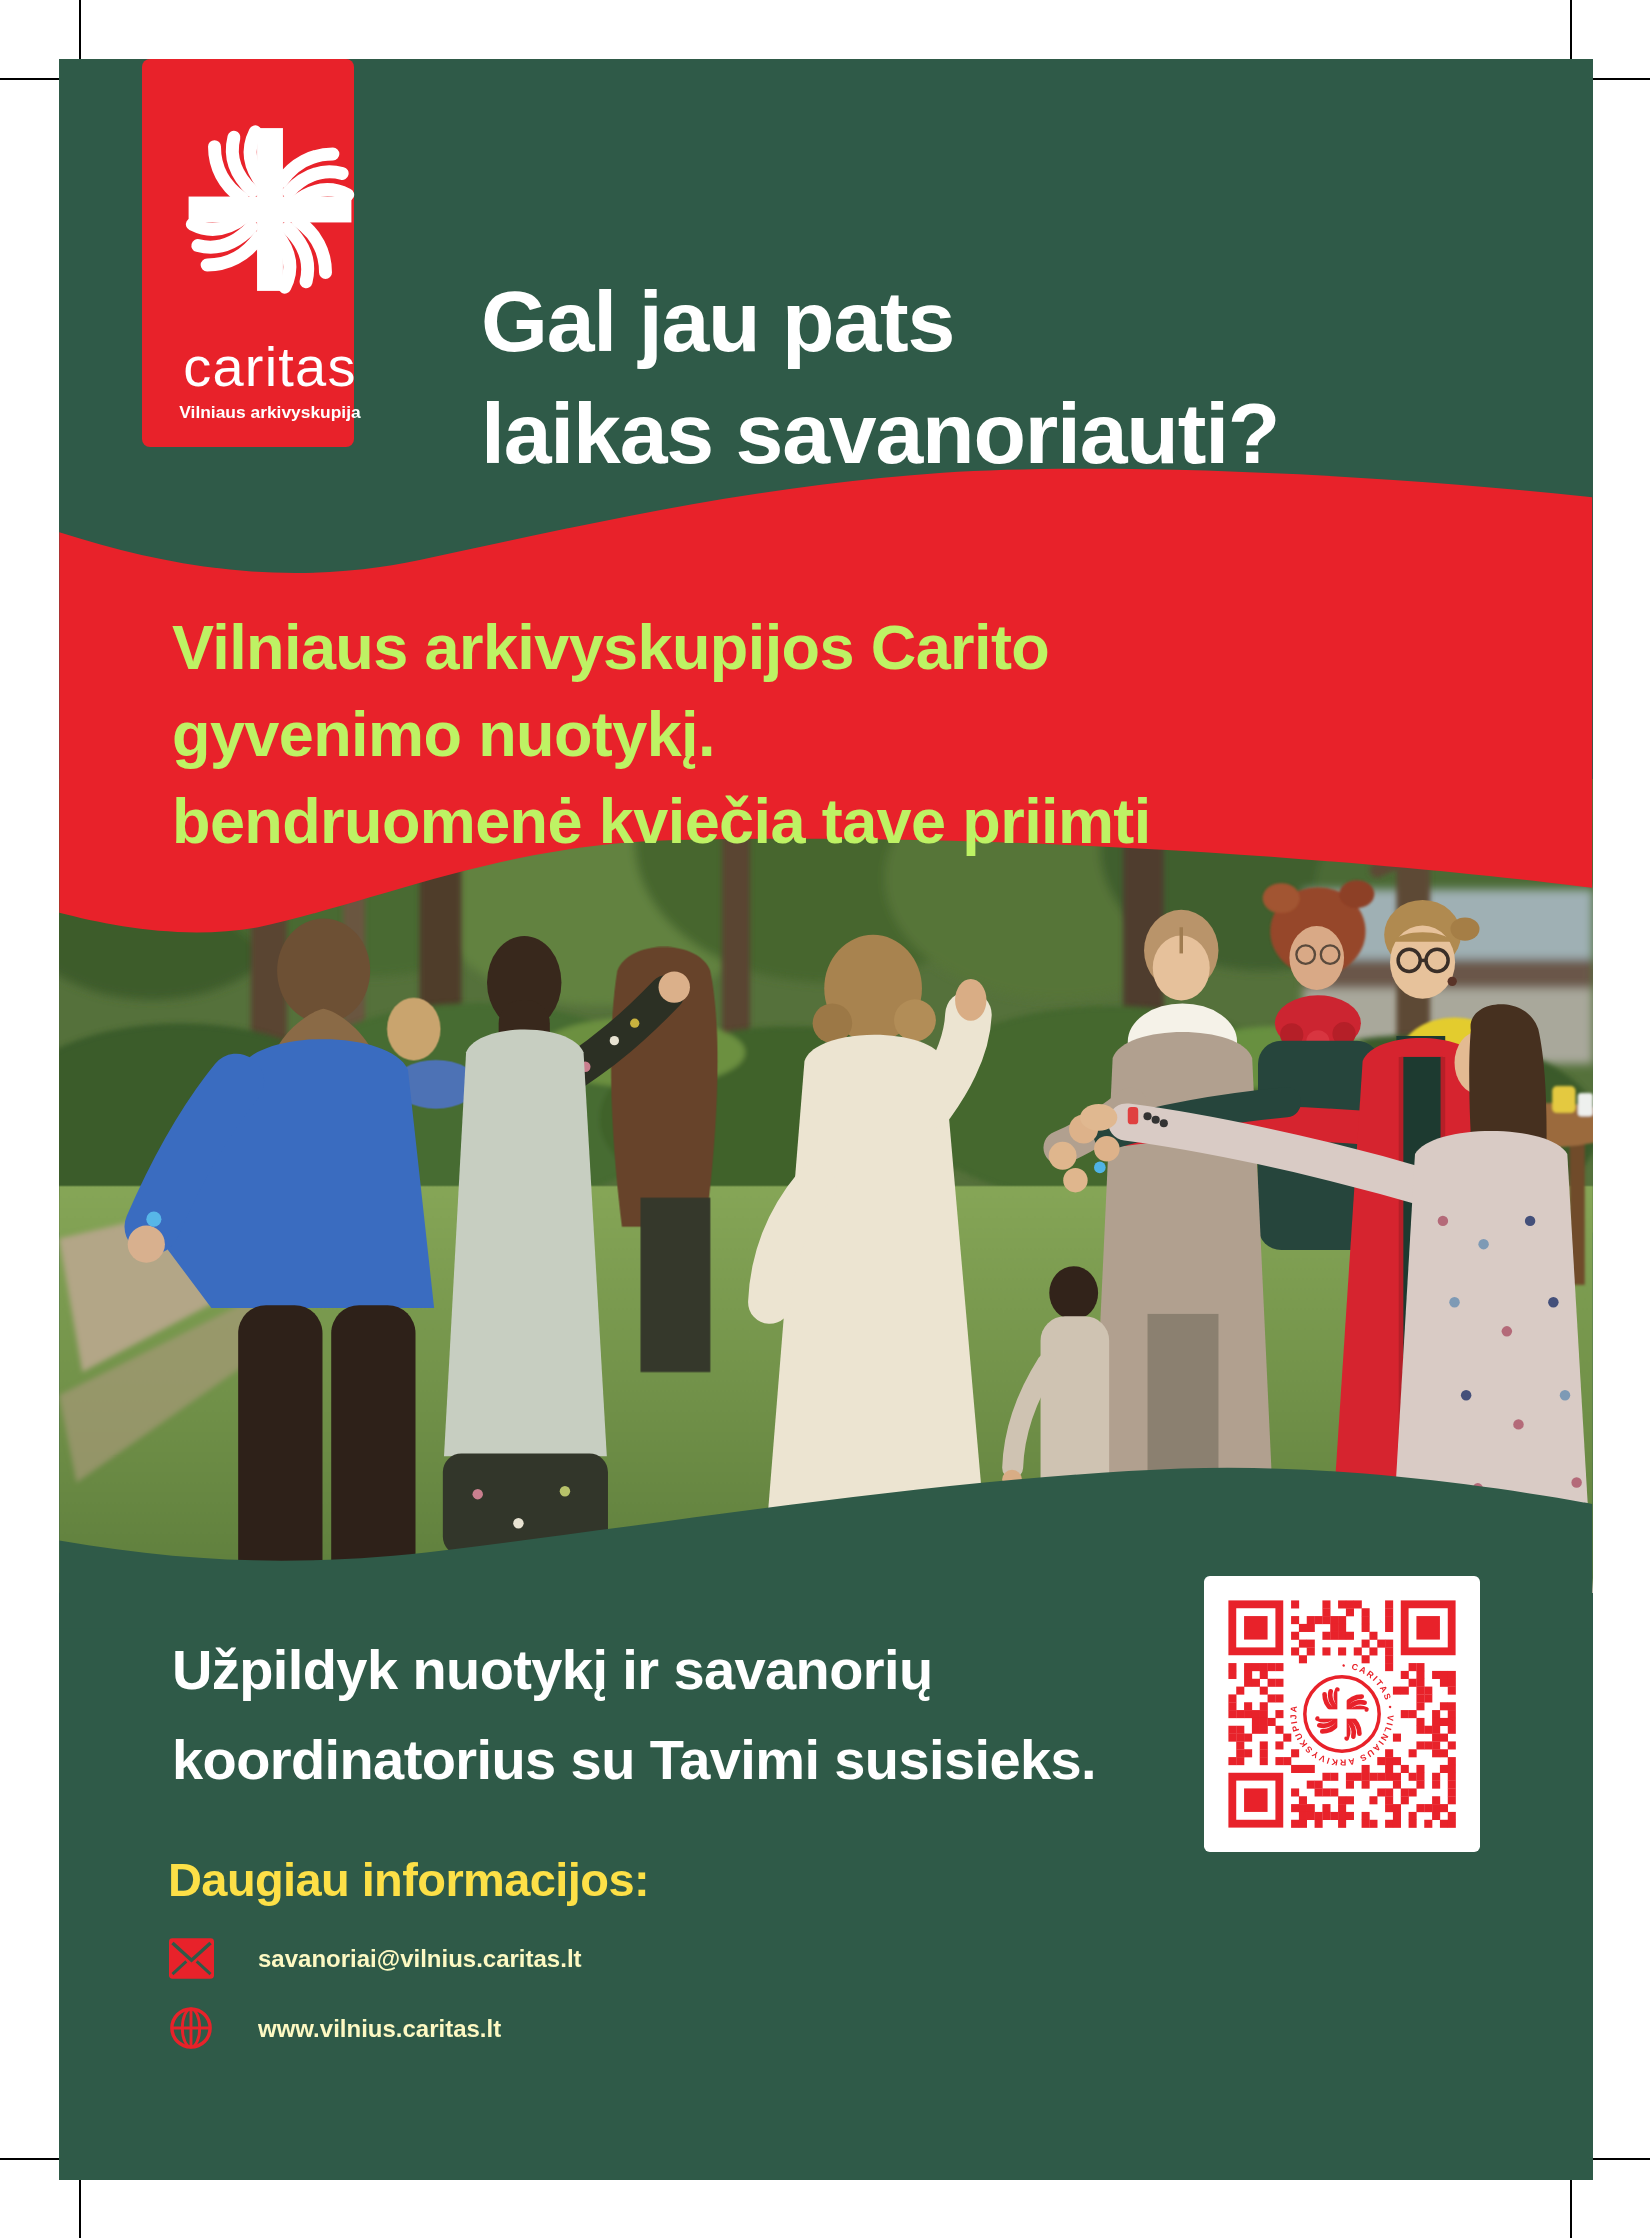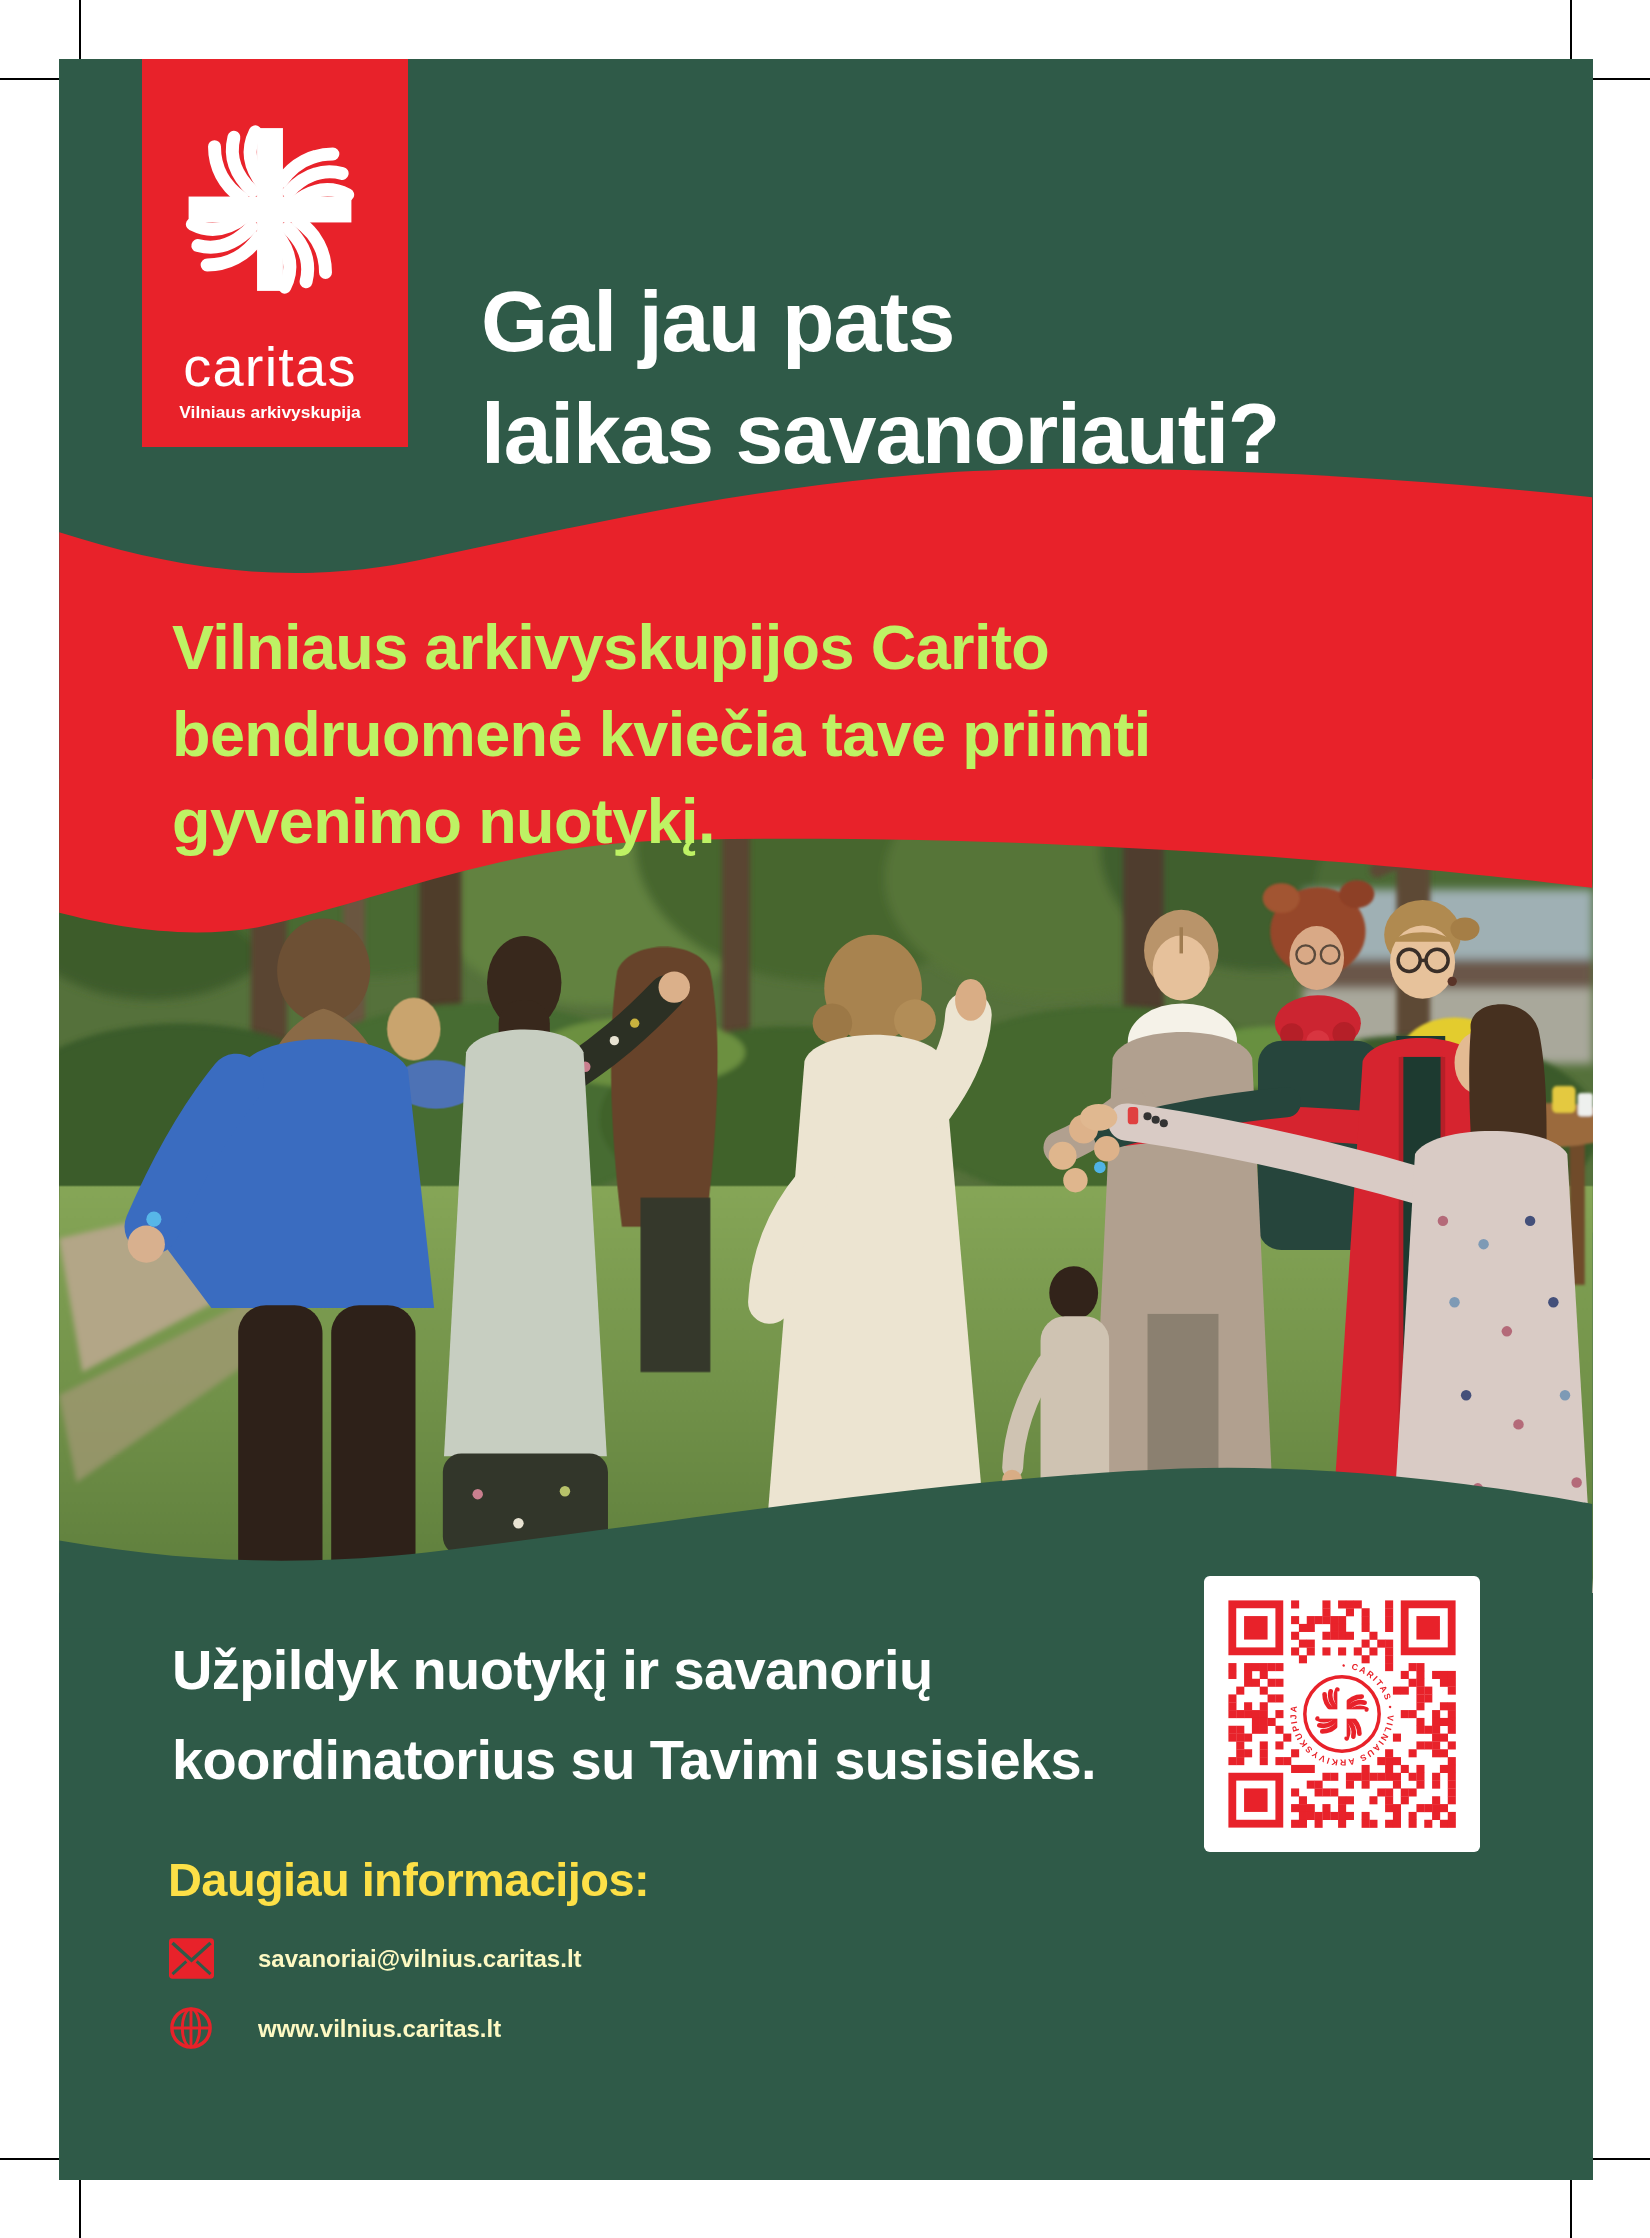--- a/index.html
+++ b/index.html
@@ -6,21 +6,21 @@
   #canvas{position:relative;width:1651px;height:2239px;background:#ffffff;overflow:hidden;
           font-family:"Liberation Sans",sans-serif;}
   .abs{position:absolute;}
   
   .cropV{width:1.7px;height:66px;background:#000;box-shadow:0 0 0 2.3px #fff;}
   .cropH{height:1.7px;width:66px;background:#000;box-shadow:0 0 0 2.3px #fff;}
   
   #poster{position:absolute;left:59px;top:59px;width:1534px;height:2121px;
           background:#2F5A48;overflow:hidden;}
   
-  #logoBox{left:83px;top:0;width:266px;height:388px;background:#E8222A;text-align:center;}
+  #logoBox{left:83px;top:0;width:212px;height:388px;background:#E8222A;text-align:center;border-radius:8px;}
   #logoWordmark{left:0;top:280px;width:256px;color:#fff;font-size:56px;font-weight:500;
                 letter-spacing:1.2px;text-align:center;line-height:1;}
   #logoRegion{left:0;top:345px;width:256px;color:#fff;font-size:17.4px;font-weight:700;
               text-align:center;line-height:1;}
   
   #headline{left:422px;top:162px;color:#fff;font-size:86px;font-weight:700;
             line-height:112px;letter-spacing:-1.2px;white-space:nowrap;margin-top:44px;}
   
   #bandText{left:113px;top:545px;color:#bef264;font-size:63px;font-weight:700;
             line-height:87px;letter-spacing:-0.6px;white-space:nowrap;z-index:6;}
@@ -302,22 +302,22 @@
       <div class="abs" id="logoRegion">Vilniaus arkivyskupija</div>
     </div>
 
     <div class="abs z6" id="headline">
       <div>Gal jau pats</div>
       <div>laikas savanoriauti?</div>
     </div>
 
     <div class="abs" id="bandText">
       <div>Vilniaus arkivyskupijos Carito</div>
+      <div>gyvenimo nuotykį.</div>
       <div>bendruomenė kviečia tave priimti</div>
-      <div>gyvenimo nuotykį.</div>
     </div>
 
     <div class="abs" id="ctaText">
       <div>Užpildyk nuotykį ir savanorių</div>
       <div>koordinatorius su Tavimi susisieks.</div>
     </div>
 
     <div class="abs" id="qrCard">
       <svg id="qrSvg" width="276" height="276" viewBox="0 0 475 475">
         <g id="qrCells" fill="#E8222A">

